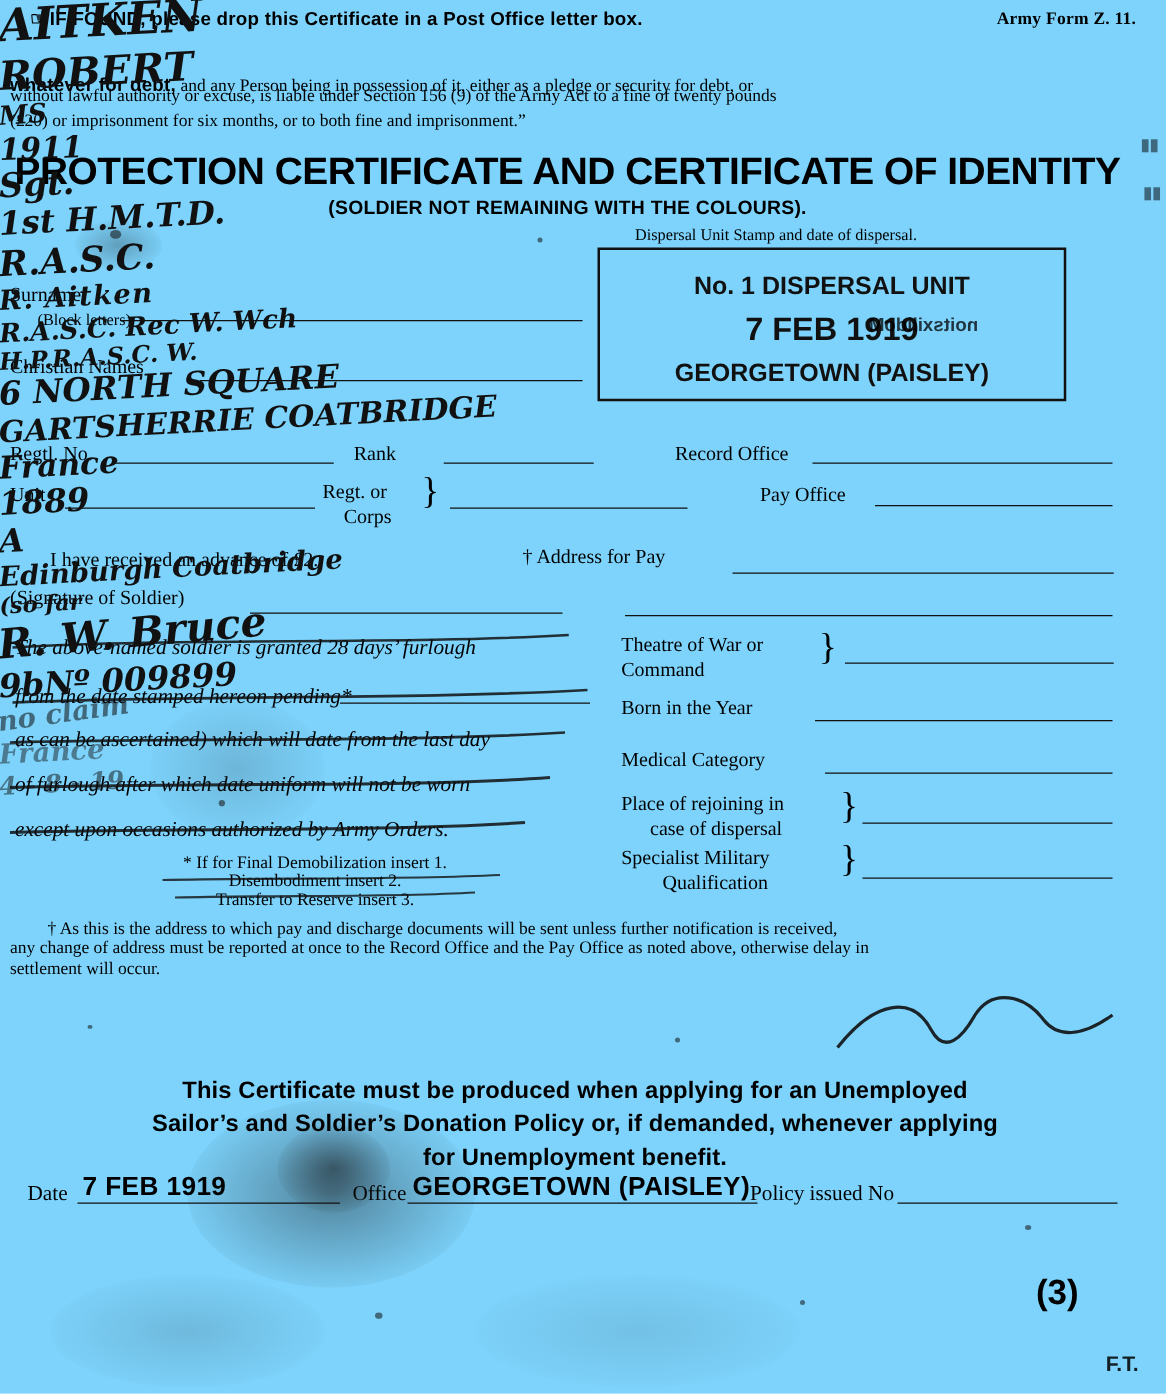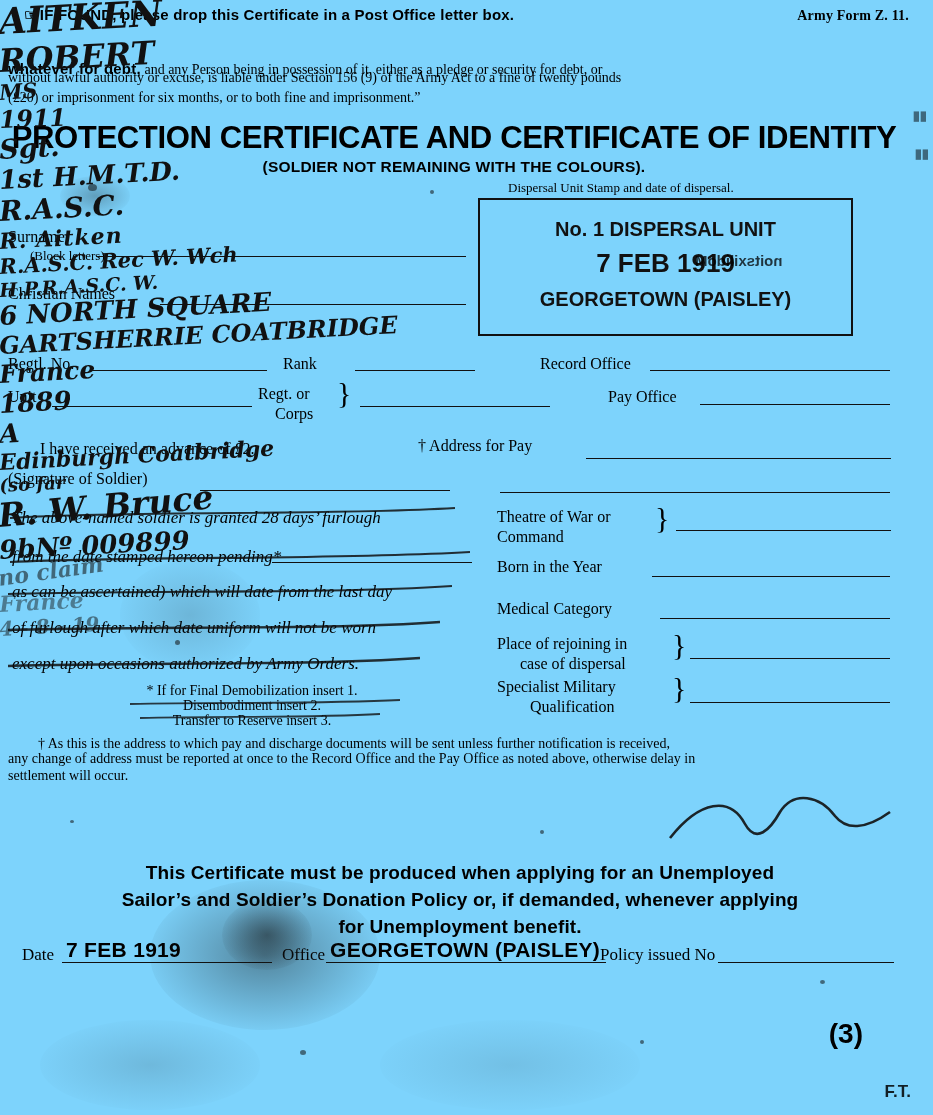--- a/index.html
+++ b/index.html
@@ -101,21 +101,21 @@
     font-size: 16px;
     white-space: nowrap;
   }
   .label.sm { font-size: 13px; }
   
   #stamp {
     position: absolute;
     left: 478px;
     top: 198px;
     width: 375px;
-    height: 138px;
+    height: 123px;
     border: 2.5px solid #111;
     box-sizing: border-box;
     padding-left: 12px;
   }
   #stamp .sline {
     position: absolute;
     left: 0;
     width: 100%;
     text-align: center;
     font-family: "Liberation Sans", sans-serif;

